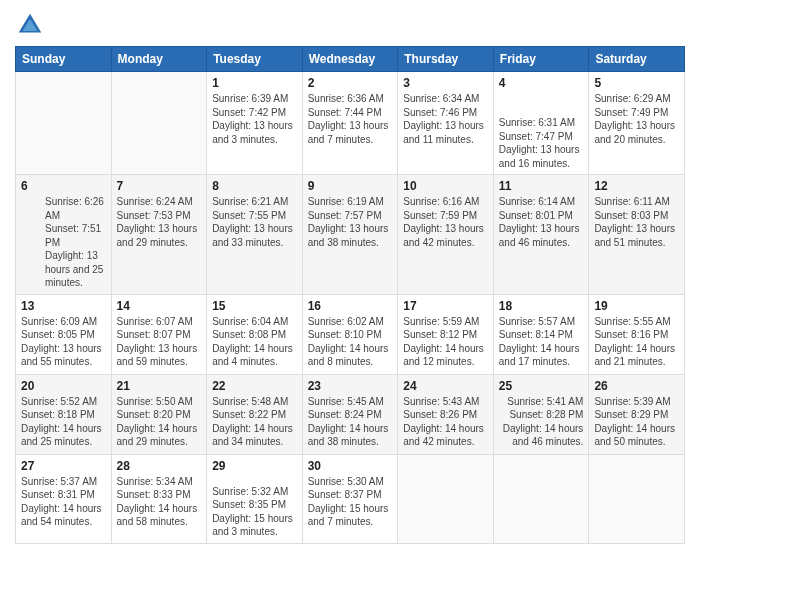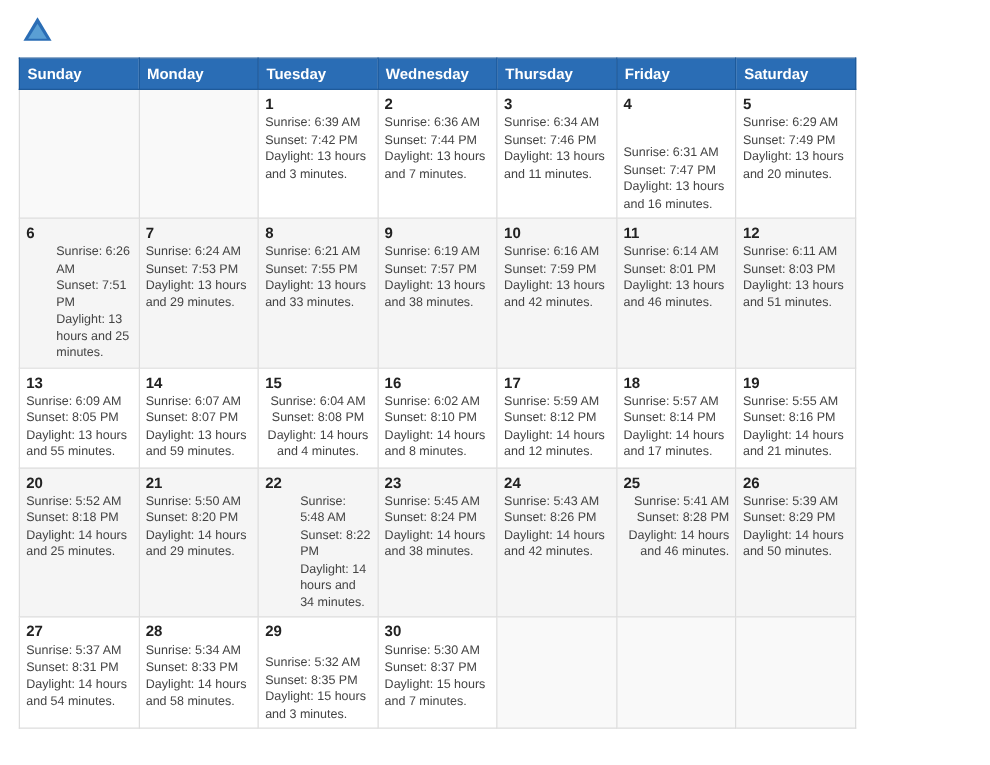--- a/index.html
+++ b/index.html
@@ -223,21 +223,21 @@
 Daylight: 13 hours and 55 minutes.</div>
           </td>
           <td>
             <span class="day-num">14</span>
             <div class="day-info" style="white-space: pre-line;">Sunrise: 6:07 AM
 Sunset: 8:07 PM
 Daylight: 13 hours and 59 minutes.</div>
           </td>
           <td>
             <span class="day-num">15</span>
-            <div class="day-info" style="white-space: pre-line; text-align: center;">Sunrise: 6:04 AM
+            <div class="day-info" style="white-space: pre-line;">Sunrise: 6:04 AM
 Sunset: 8:08 PM
 Daylight: 14 hours and 4 minutes.</div>
           </td>
           <td>
             <span class="day-num">16</span>
             <div class="day-info" style="white-space: pre-line;">Sunrise: 6:02 AM
 Sunset: 8:10 PM
 Daylight: 14 hours and 8 minutes.</div>
           </td>
           <td>
@@ -267,21 +267,21 @@
 Daylight: 14 hours and 25 minutes.</div>
           </td>
           <td>
             <span class="day-num">21</span>
             <div class="day-info" style="white-space: pre-line;">Sunrise: 5:50 AM
 Sunset: 8:20 PM
 Daylight: 14 hours and 29 minutes.</div>
           </td>
           <td>
             <span class="day-num">22</span>
-            <div class="day-info" style="white-space: pre-line; margin-left: 28px;">Sunrise: 5:48 AM
+            <div class="day-info" style="white-space: pre-line;">Sunrise: 5:48 AM
 Sunset: 8:22 PM
 Daylight: 14 hours and 34 minutes.</div>
           </td>
           <td>
             <span class="day-num">23</span>
             <div class="day-info" style="white-space: pre-line;">Sunrise: 5:45 AM
 Sunset: 8:24 PM
 Daylight: 14 hours and 38 minutes.</div>
           </td>
           <td>

